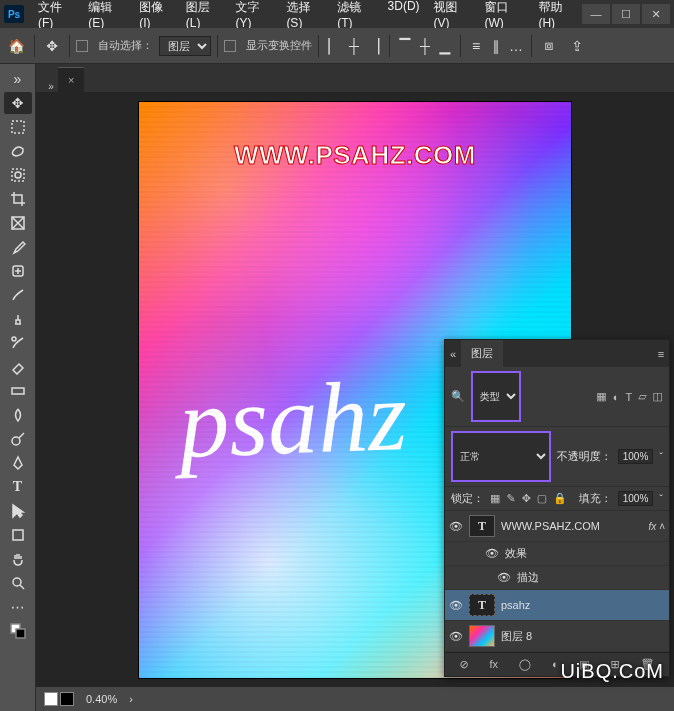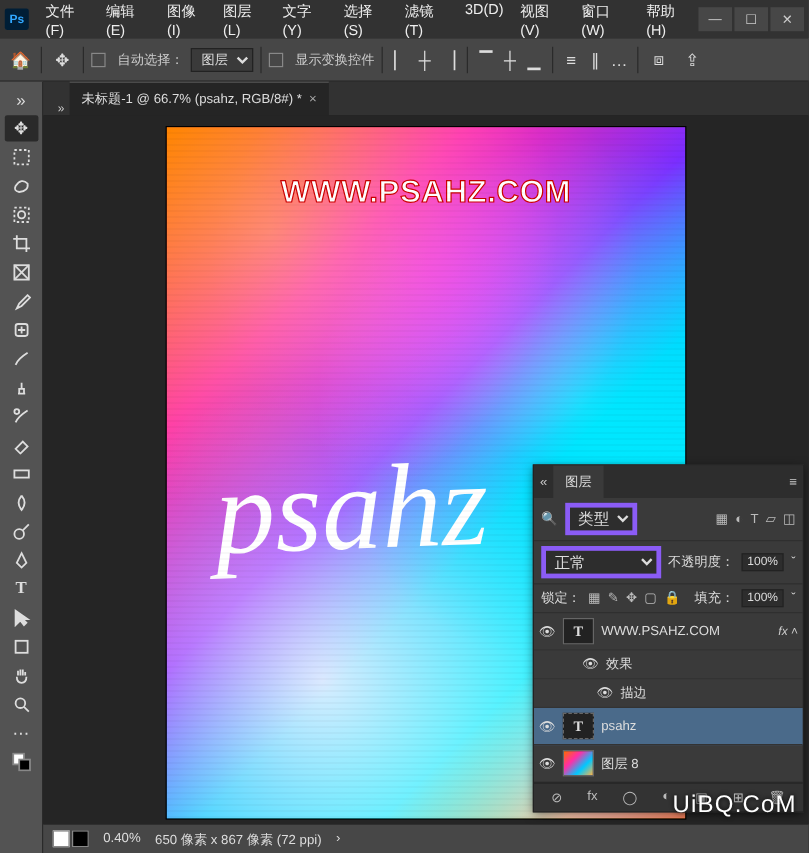--- a/index.html
+++ b/index.html
@@ -1,18 +1,18 @@
 <!DOCTYPE html>
 <html><head>
 <meta charset="utf-8">
 <style>
 * { margin: 0; padding: 0; box-sizing: border-box; font-family: "Microsoft YaHei", Arial, sans-serif; }
 body { background: #1e1e1e; width: 674px; height: 711px; overflow: hidden; position: relative; color: #ccc; font-size: 11px; }
 .win { display: flex; flex-direction: column; height: 100%; }
-.titlebar { height: 16px; background: #323232; display: flex; align-items: center; padding: 16px 4px; }
+.titlebar { height: 28px; background: #323232; display: flex; align-items: center; padding: 0 4px; }
 .ps-badge { width: 20px; height: 18px; background: #001e36; color: #31a8ff; font-weight: bold; font-size: 10px; display: flex; align-items: center; justify-content: center; border-radius: 2px; margin-right: 8px; }
 .menu { display: flex; gap: 2px; flex: 1; }
 .menu span { padding: 4px 6px; font-size: 12px; color: #eee; cursor: pointer; }
 .winctrl { display: flex; gap: 2px; }
 .winctrl div { width: 28px; height: 20px; display: flex; align-items: center; justify-content: center; background: #474747; color: #ccc; font-size: 11px; }
 .optbar { height: 36px; background: #474747; border-bottom: 1px solid #2a2a2a; display: flex; align-items: center; padding: 0 6px; gap: 6px; }
 .optbar .ico { width: 22px; height: 22px; display: flex; align-items: center; justify-content: center; color: #ddd; font-size: 14px; }
 .optbar .sep { width: 1px; height: 22px; background: #2a2a2a; }
 .optbar select { background: #3a3a3a; color: #ddd; border: 1px solid #222; font-size: 11px; padding: 2px 4px; }
 .optbar .chk { width: 12px; height: 12px; border: 1px solid #888; display: inline-block; vertical-align: middle; margin-right: 4px; }
@@ -43,21 +43,21 @@
 .statusbar { height: 24px; background: #474747; display: flex; align-items: center; padding: 0 8px; gap: 12px; font-size: 11px; color: #ddd; }
 .statusbar .swatch { display:flex; gap:2px; }
 .statusbar .sw { width:14px; height:14px; border:1px solid #888; }
 .watermark { position: absolute; right: 10px; bottom: 28px; font-size: 20px; font-weight: normal; color: #fff; text-shadow: 0 0 4px #000; letter-spacing: 1px;}
 .layers { position: absolute; right: 4px; bottom: 34px; width: 226px; background: #3a3a3a; border: 1px solid #222; font-size: 11px; color: #ddd; box-shadow: 0 2px 8px rgba(0,0,0,.5); }
 .layers .hdr { display: flex; align-items: center; background: #2d2d2d; }
 .layers .hdr .ttl { padding: 6px 10px; background: #3a3a3a; }
 .layers .hdr .sp { flex: 1; }
 .layers .hdr .col { width: 16px; text-align: center; color: #ccc; }
 .layers .row { display: flex; align-items: center; padding: 4px 6px; gap: 6px; border-bottom: 1px solid #2f2f2f; }
-.layers select { background: #2d2d2d; color: #ddd; border: 4px solid #8b5cf6; font-size: 13px; padding: 1px 3px; }
+.layers select { background: #2d2d2d; color: #ddd; border: 2px solid #8b5cf6; font-size: 10px; padding: 17px 3px; }
 .layers .iconrow { display: flex; gap: 6px; align-items: center; }
 .layers .iconrow span { color: #bbb; font-size: 11px; }
 .layers .num { background: #2d2d2d; border: 1px solid #222; padding: 1px 4px; font-size: 10px; }
 .layers .list { max-height: 170px; overflow: hidden; }
 .layers .li { display: flex; align-items: center; padding: 4px 4px; gap: 6px; border-bottom: 1px solid #333; }
 .layers .li.sel { background: #4a6a8a; }
 .layers .eye { width: 14px; text-align: center; color: #ddd; }
 .layers .thumb { width: 26px; height: 22px; border: 1px solid #666; background: #222 center/cover; display:flex; align-items:center; justify-content:center; font-size:12px; color:#ddd;}
 .layers .thumb.t { font-family: serif; font-weight: bold; }
 .layers .thumb.dash { border-style: dashed; }
@@ -240,37 +240,35 @@
             <rect x="1" y="1" width="9" height="9" fill="#fff" stroke="#888"></rect>
             <rect x="6" y="6" width="9" height="9" fill="#000" stroke="#888"></rect>
           </svg>
         </div>
     </div>
 
     <div class="canvas-area">
       <div class="tabs">
         <div class="col">»</div>
         <div class="tab">
-          <span>未标题-1 @ 66.7% (psahz, RGB/8#) *</span>
           <span class="x">×</span>
         </div>
       </div>
       <div class="viewport">
         <div class="canvas">
           <div class="url">WWW.PSAHZ.COM</div>
           <div class="psahz">psahz</div>
         </div>
       </div>
       <div class="statusbar">
         <div class="swatch">
           <div class="sw" style="background:#fff"></div>
           <div class="sw" style="background:#000"></div>
         </div>
         <span>0.40%</span>
-        <span>650 像素 x 867 像素 (72 ppi)</span>
         <span>›</span>
       </div>
     </div>
   </div>
 </div>
 
 <div class="layers">
   <div class="hdr">
     <span class="col">«</span>
     <span class="ttl">图层</span>

